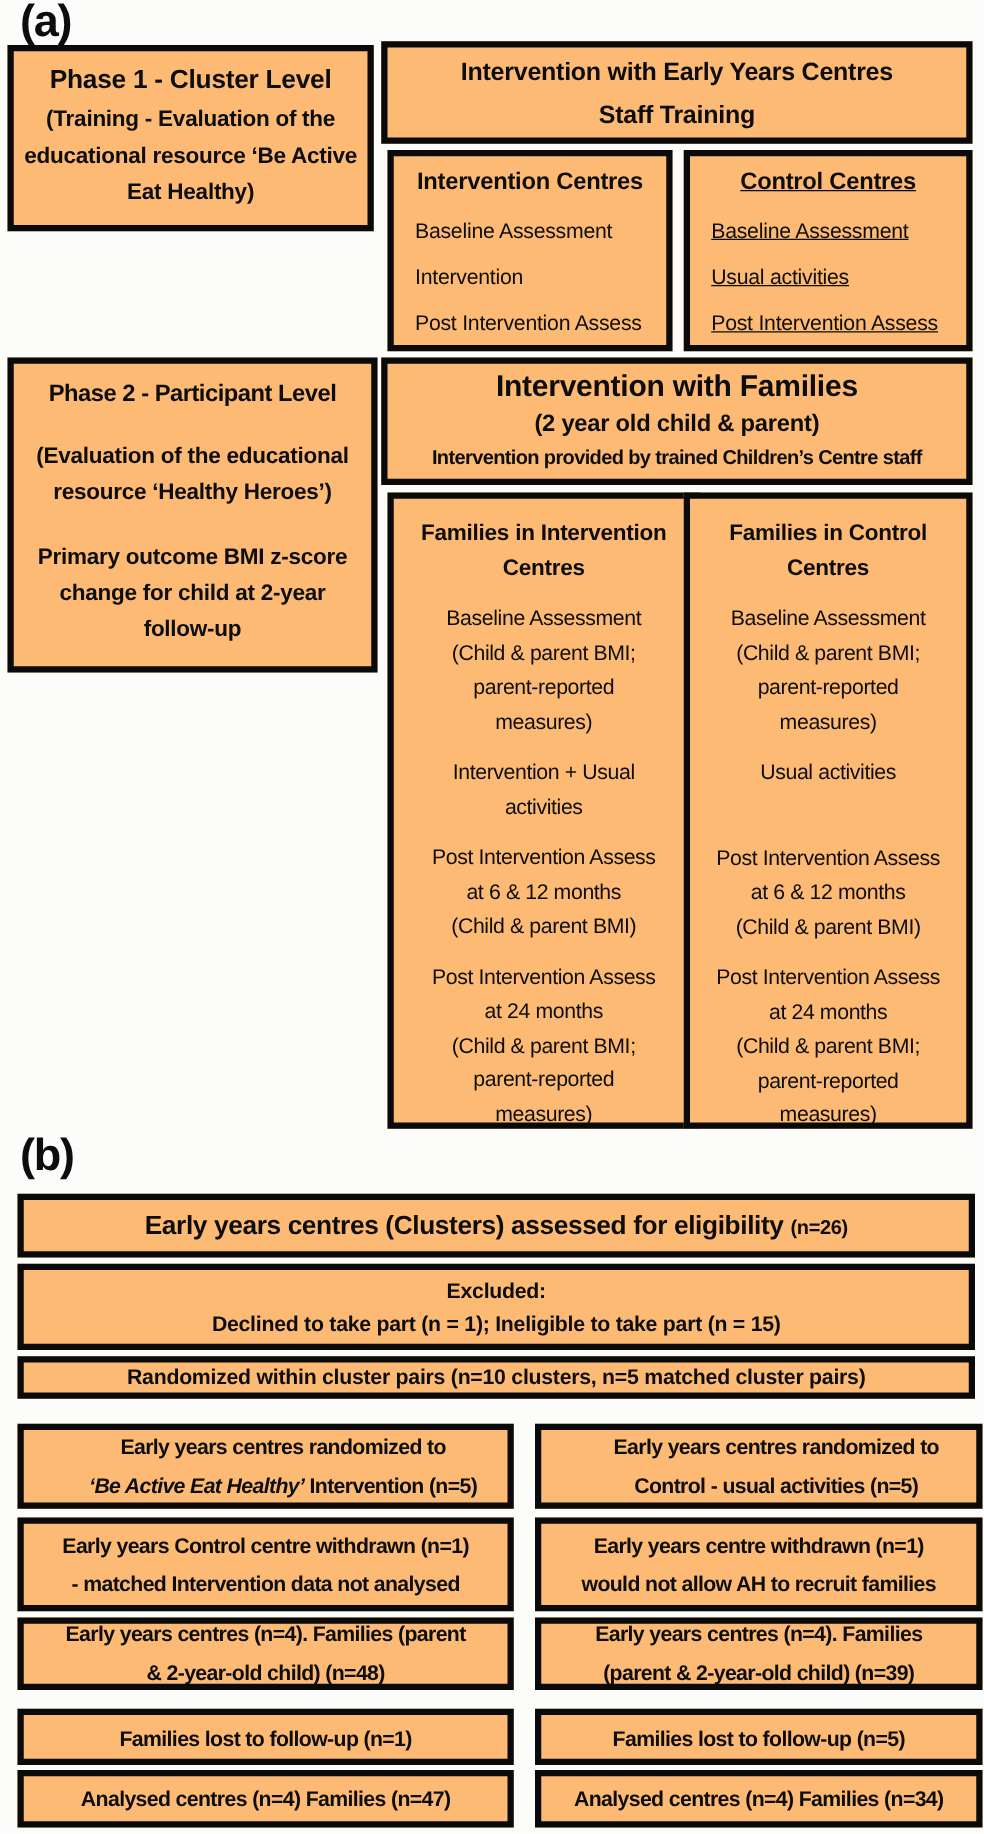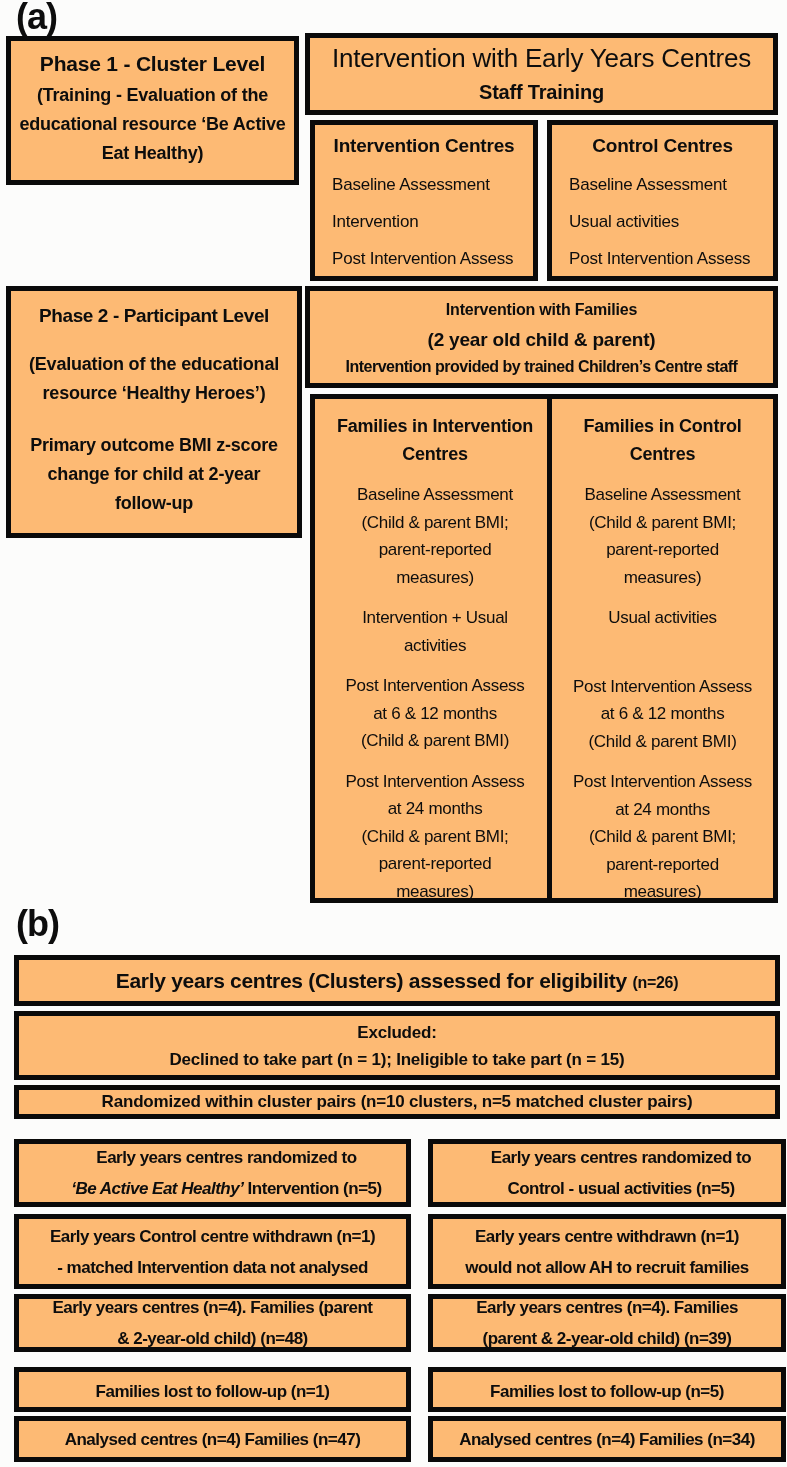--- a/index.html
+++ b/index.html
@@ -21,34 +21,34 @@
   }
   .pre { white-space:pre; }
   .it { font-style:italic; }
 
   
   #phase1 { left:6px; top:36px; width:293px; height:149px; padding-top:11px; }
   #phase1 .title { font-size:21px; font-weight:700; white-space:nowrap; }
   #phase1 .sub { font-size:18px; font-weight:700; line-height:29px; margin-top:5px; }
 
   #staff-header { left:305px; top:33px; width:473px; height:82px; justify-content:center; }
-  #staff-header .l1 { font-size:26px; font-weight:400; line-height:36px; }
+  #staff-header .l1 { font-size:20px; font-weight:700; line-height:36px; }
   #staff-header .l2 { font-size:20px; font-weight:700; line-height:32px; }
 
   #int-centres  { left:310px; top:120px; width:228px; height:161px; padding:8px 12px; align-items:stretch; }
-  #ctrl-centres { left:547px; top:120px; width:231px; height:161px; padding:8px 12px; align-items:stretch; }
+  #ctrl-centres { left:547px; top:120px; width:231px; height:161px; padding:8px 12px; align-items:stretch;text-decoration:underline; }
   .centres-title { font-size:19px; font-weight:700; text-align:center; line-height:26px; margin-bottom:7px; white-space:nowrap; }
   .centres-item { font-size:17px; line-height:37px; text-align:left; padding-left:5px; white-space:nowrap; }
 
   #phase2 { left:6px; top:286px; width:296px; height:252px; padding-top:14px; }
   #phase2 .title { font-size:19px; font-weight:700; white-space:nowrap; letter-spacing:-0.4px; }
   #phase2 .sub, #phase2 .outcome { font-size:18px; font-weight:700; line-height:29px; margin-top:23px; }
 
   #fam-header { left:305px; top:286px; width:473px; height:102px; justify-content:center; }
-  #fam-header .l1 { font-size:16px; font-weight:700; line-height:31px; }
+  #fam-header .l1 { font-size:24px; font-weight:700; line-height:31px; }
   #fam-header .l2 { font-size:19px; font-weight:700; line-height:29px; }
   #fam-header .l3 { font-size:16px; font-weight:700; line-height:26px; letter-spacing:-0.5px; white-space:nowrap; }
 
   #fam-int  { left:310px; top:394px; width:250px; height:509px; padding-top:13px; }
   #fam-ctrl { left:547px; top:394px; width:231px; height:509px; padding-top:13px; }
   .fam-title { font-size:18px; font-weight:700; line-height:28px; }
   .fam-para  { font-size:17px; line-height:27.5px; margin-top:13px; letter-spacing:-0.3px; }
   .mt-tall   { margin-top:41px; }
 
   

